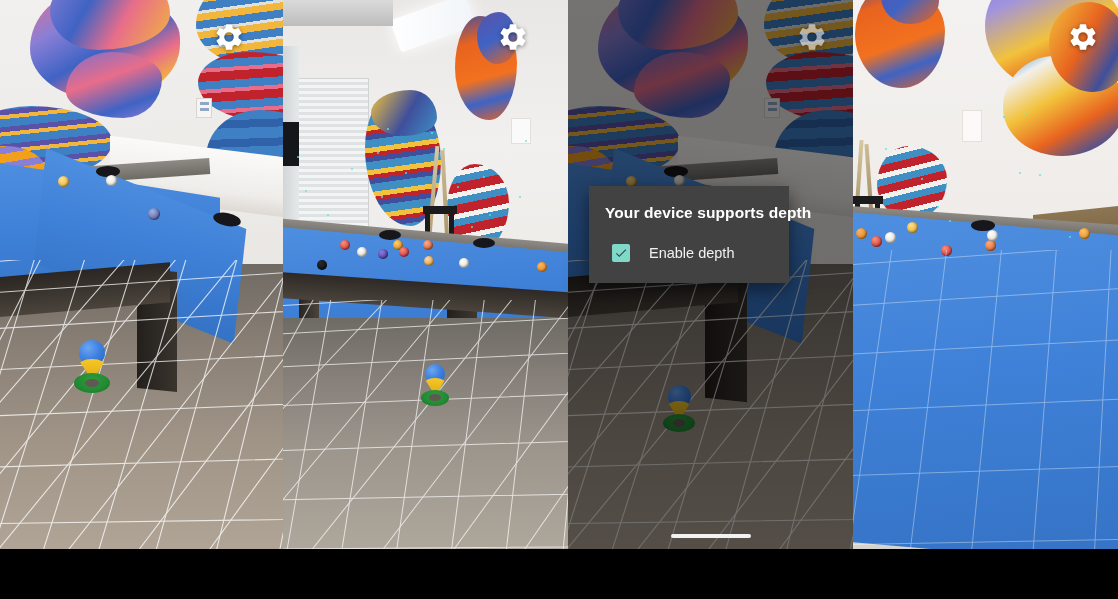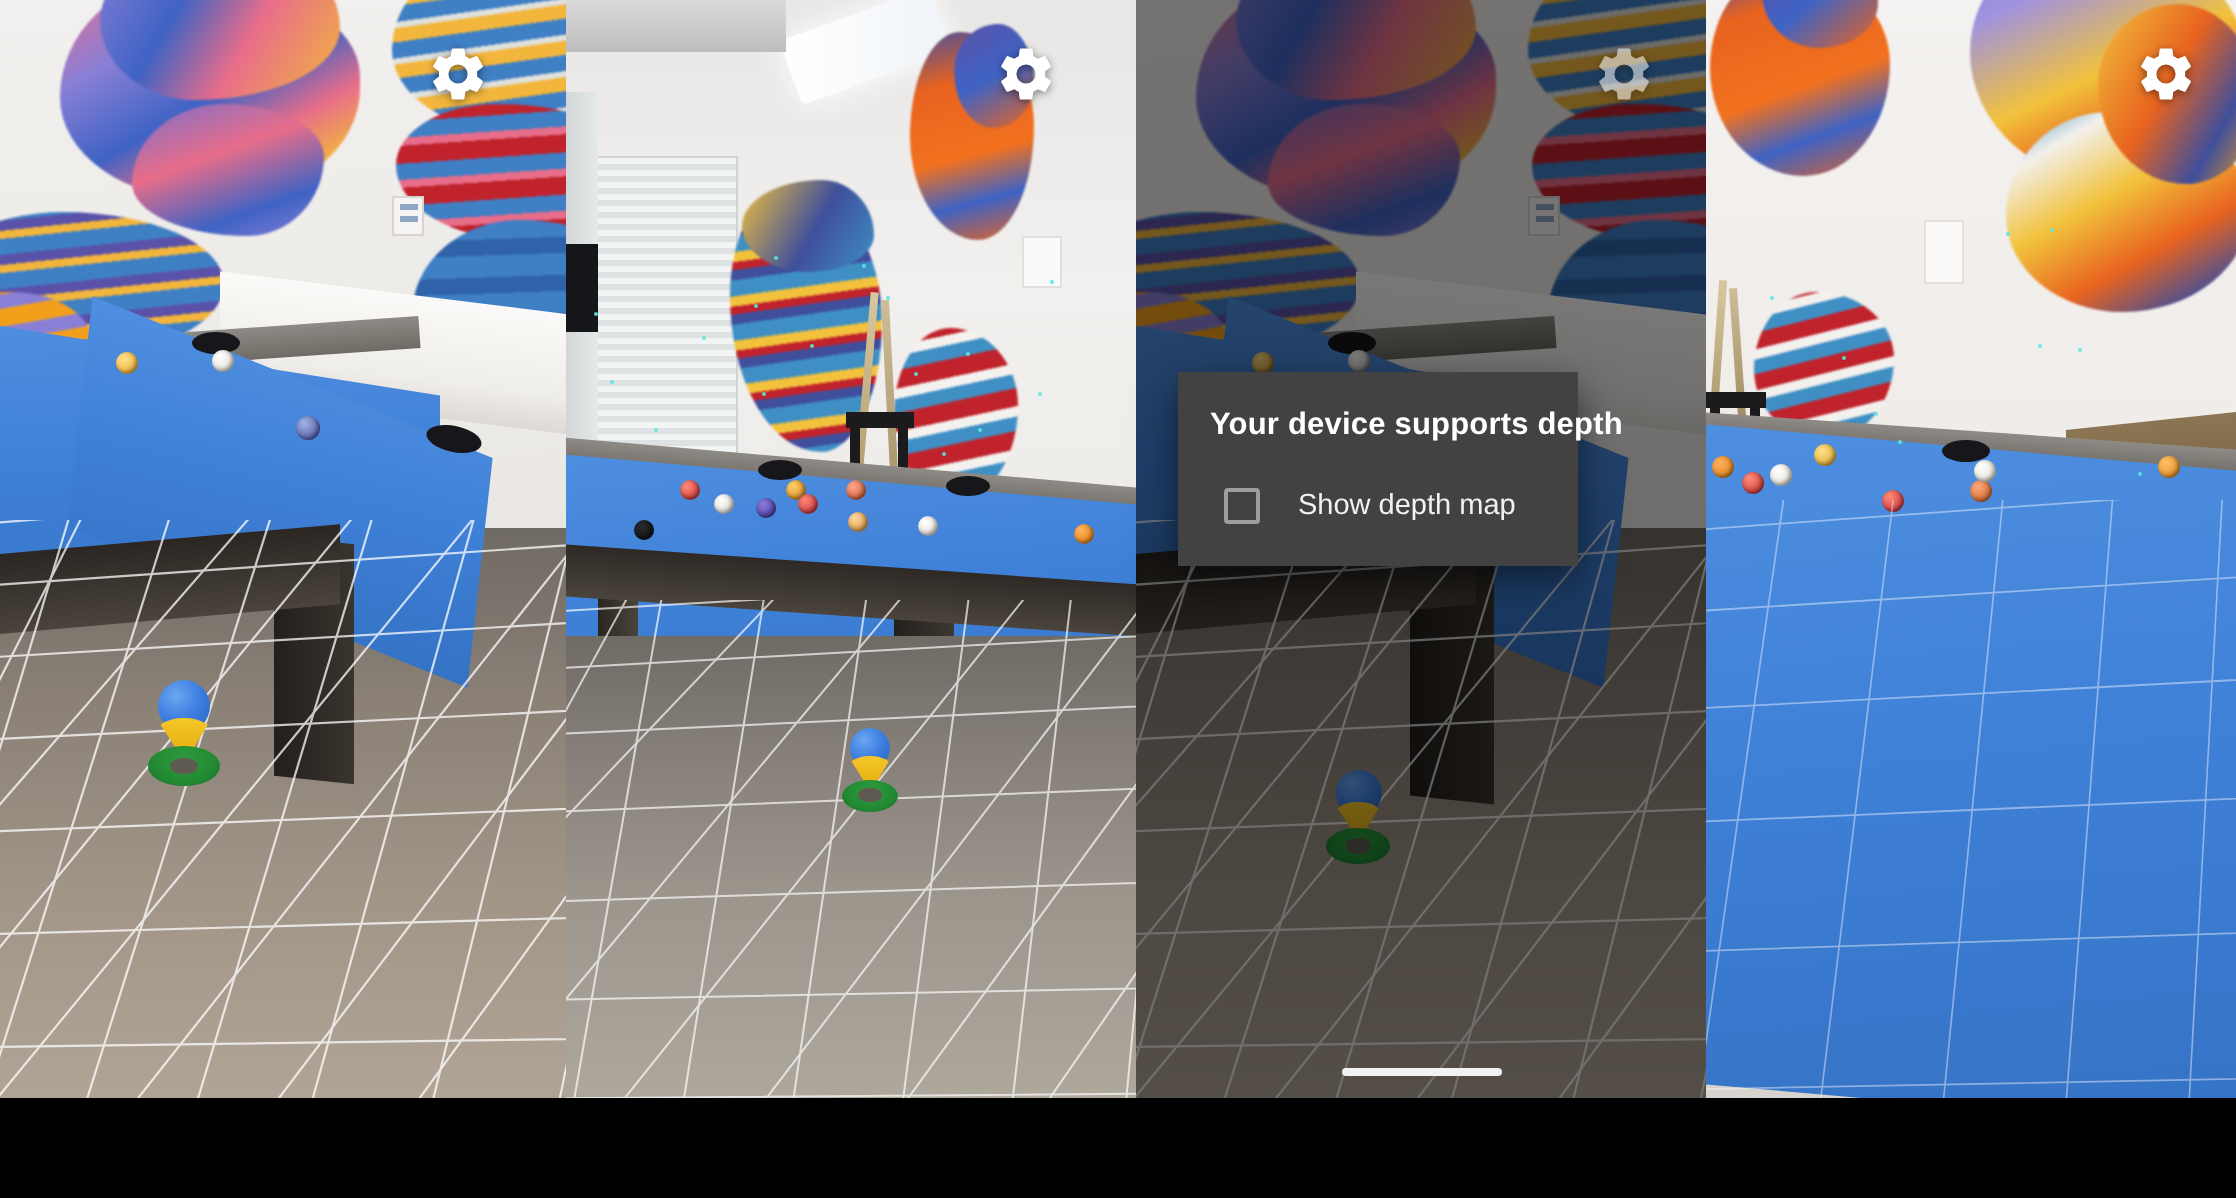--- a/index.html
+++ b/index.html
@@ -528,22 +528,26 @@
     <div class="gear-btn" style="left:1067px;top:21px;margin-left:-853px;">
       <svg viewBox="0 0 24 24">
         <path fill="#ffffff" d="M19.14 12.94a7.49 7.49 0 0 0 .06-.94 7.49 7.49 0 0 0-.06-.94l2.03-1.58a.48.48 0 0 0 .12-.61l-1.92-3.32a.48.48 0 0 0-.59-.22l-2.39.96a7.03 7.03 0 0 0-1.62-.94l-.36-2.54a.47.47 0 0 0-.47-.41h-3.84a.47.47 0 0 0-.47.41l-.36 2.54c-.59.24-1.13.56-1.62.94l-2.39-.96a.48.48 0 0 0-.59.22L2.75 8.87a.48.48 0 0 0 .12.61l2.03 1.58c-.04.31-.06.63-.06.94s.02.63.06.94l-2.03 1.58a.48.48 0 0 0-.12.61l1.92 3.32c.12.22.38.3.59.22l2.39-.96c.49.38 1.03.7 1.62.94l.36 2.54c.04.24.24.41.47.41h3.84c.23 0 .43-.17.47-.41l.36-2.54c.59-.24 1.13-.56 1.62-.94l2.39.96c.22.08.47 0 .59-.22l1.92-3.32a.48.48 0 0 0-.12-.61l-2.03-1.58zM12 15.6A3.6 3.6 0 1 1 12 8.4a3.6 3.6 0 0 1 0 7.2z"></path>
       </svg>
     </div>
   </div>
 
   <div id="depth-dialog">
     <div class="dlg-title">Your device supports depth</div>
 
-
     <div class="dlg-row">
-      <div class="cbox off"></div>
-      <div class="dlg-label">Show depth map</div>
-    </div>
+      <div class="cbox on">
+        <svg viewBox="0 0 24 24">
+          <path d="M9 16.2 4.8 12l-1.4 1.4L9 19 21 7l-1.4-1.4z" fill="#37474f"></path>
+        </svg>
+      </div>
+      <div class="dlg-label">Enable depth</div>
+    </div>
+
 
   </div>
 
   <div id="bottom-bar"></div>
 </div>
 
 </body></html>

